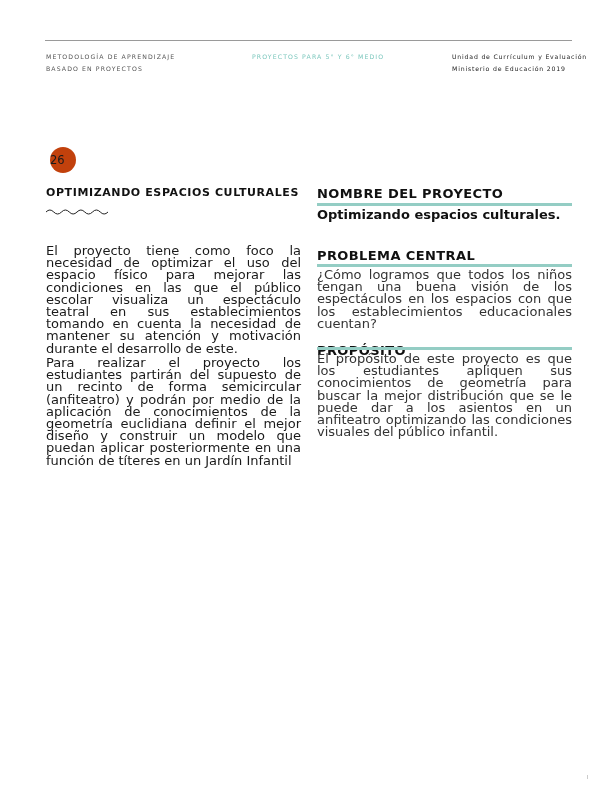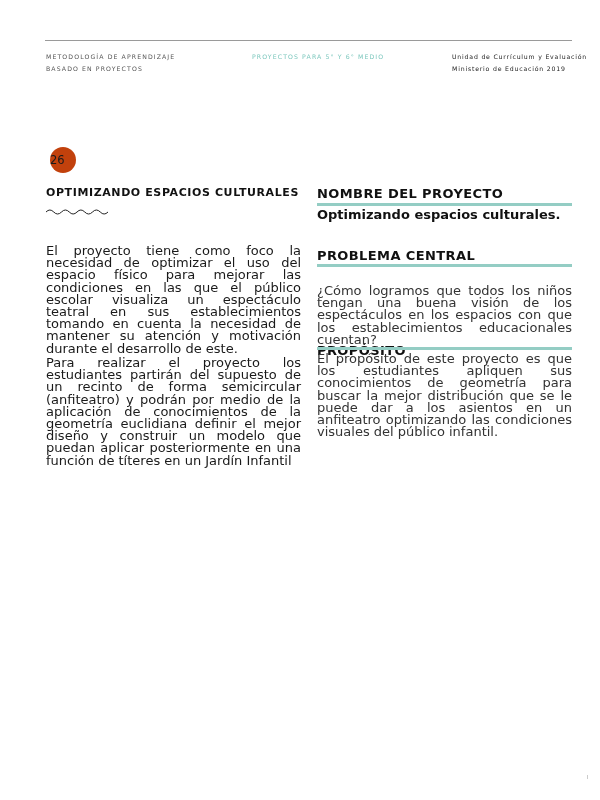--- a/index.html
+++ b/index.html
@@ -63,19 +63,19 @@
 
 <p class="body-text p1">El proyecto tiene como foco la necesidad de optimizar el uso del espacio físico para mejorar las condiciones en las que el público escolar visualiza un espectáculo teatral en sus establecimientos tomando en cuenta la necesidad de mantener su atención y motivación durante el desarrollo de este.</p>
 <p class="body-text p2">Para realizar el proyecto los estudiantes partirán del supuesto de un recinto de forma semicircular (anfiteatro) y podrán por medio de la aplicación de conocimientos de la geometría euclidiana definir el mejor diseño y construir un modelo que puedan aplicar posteriormente en una función de títeres en un Jardín Infantil</p>
 
 <div class="sec-label" style="top:186px;">NOMBRE DEL PROYECTO</div>
 <div class="sec-bar" style="top:203px;"></div>
 <p class="sec-text bold-val" style="top:209px;">Optimizando espacios culturales.</p>
 
 <div class="sec-label" style="top:248px;text-align:center;">PROBLEMA CENTRAL</div>
 <div class="sec-bar" style="top:264px;"></div>
-<p class="sec-text" style="top:269px;margin-top:16px;">¿Cómo logramos que todos los niños tengan una buena visión de los espectáculos en los espacios con que los establecimientos educacionales cuentan?</p>
+<p class="sec-text" style="top:269px;">¿Cómo logramos que todos los niños tengan una buena visión de los espectáculos en los espacios con que los establecimientos educacionales cuentan?</p>
 
 <div class="sec-label" style="top:343px;">PROPÓSITO</div>
 <div class="sec-bar" style="top:347px;"></div>
 <p class="sec-text" style="top:353px;">El propósito de este proyecto es que los estudiantes apliquen sus conocimientos de geometría para buscar la mejor distribución que se le puede dar a los asientos en un anfiteatro optimizando las condiciones visuales del público infantil.</p>
 
 <div class="tick"></div>
 
 </body></html>

